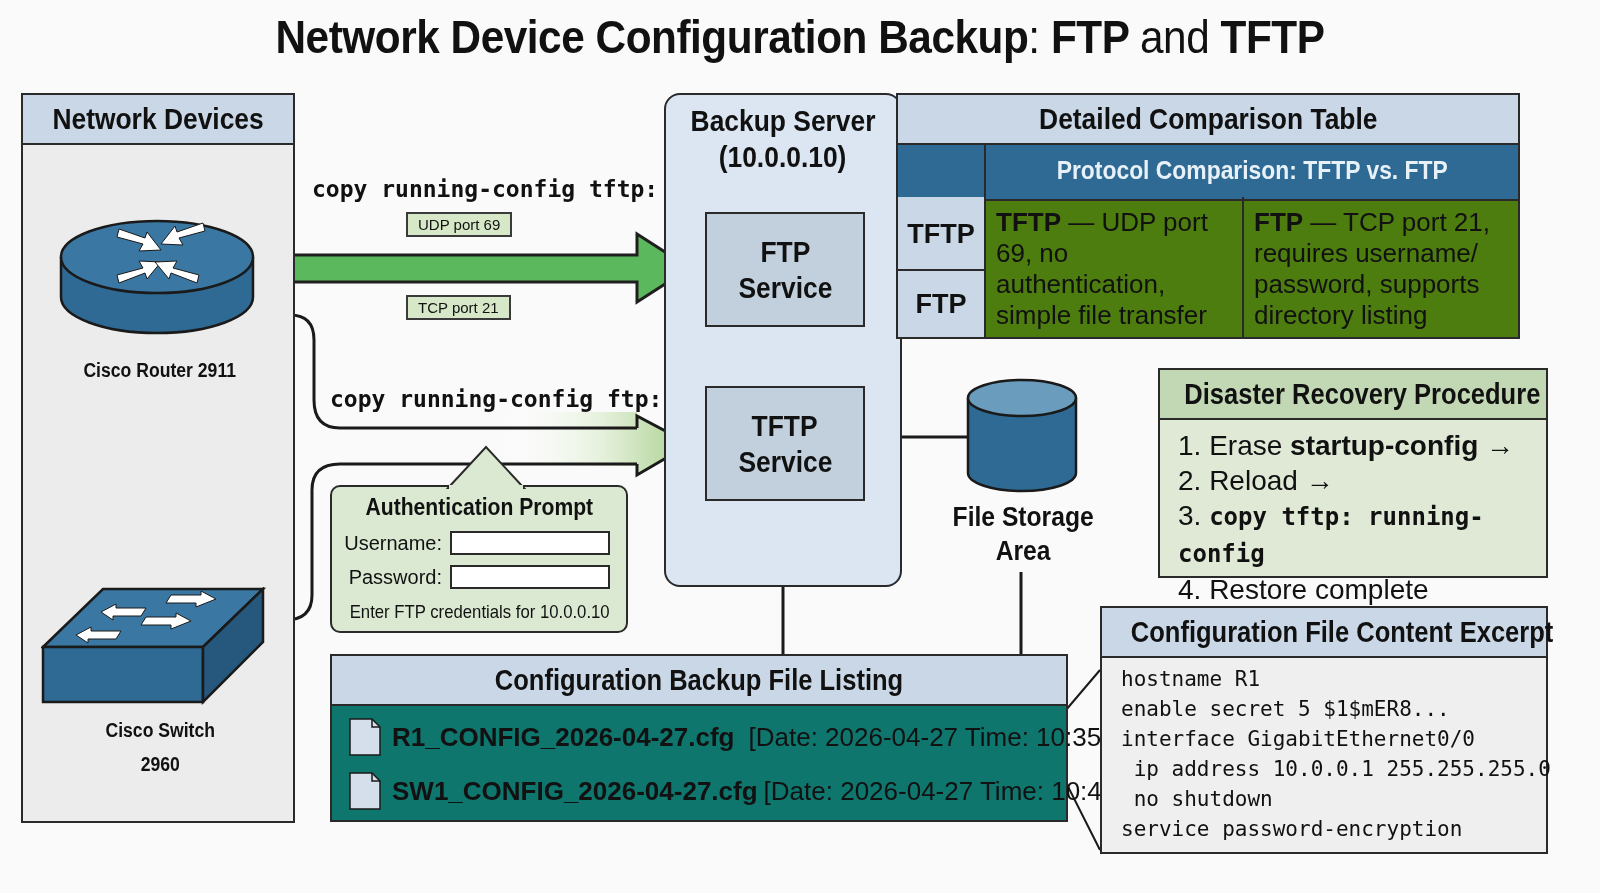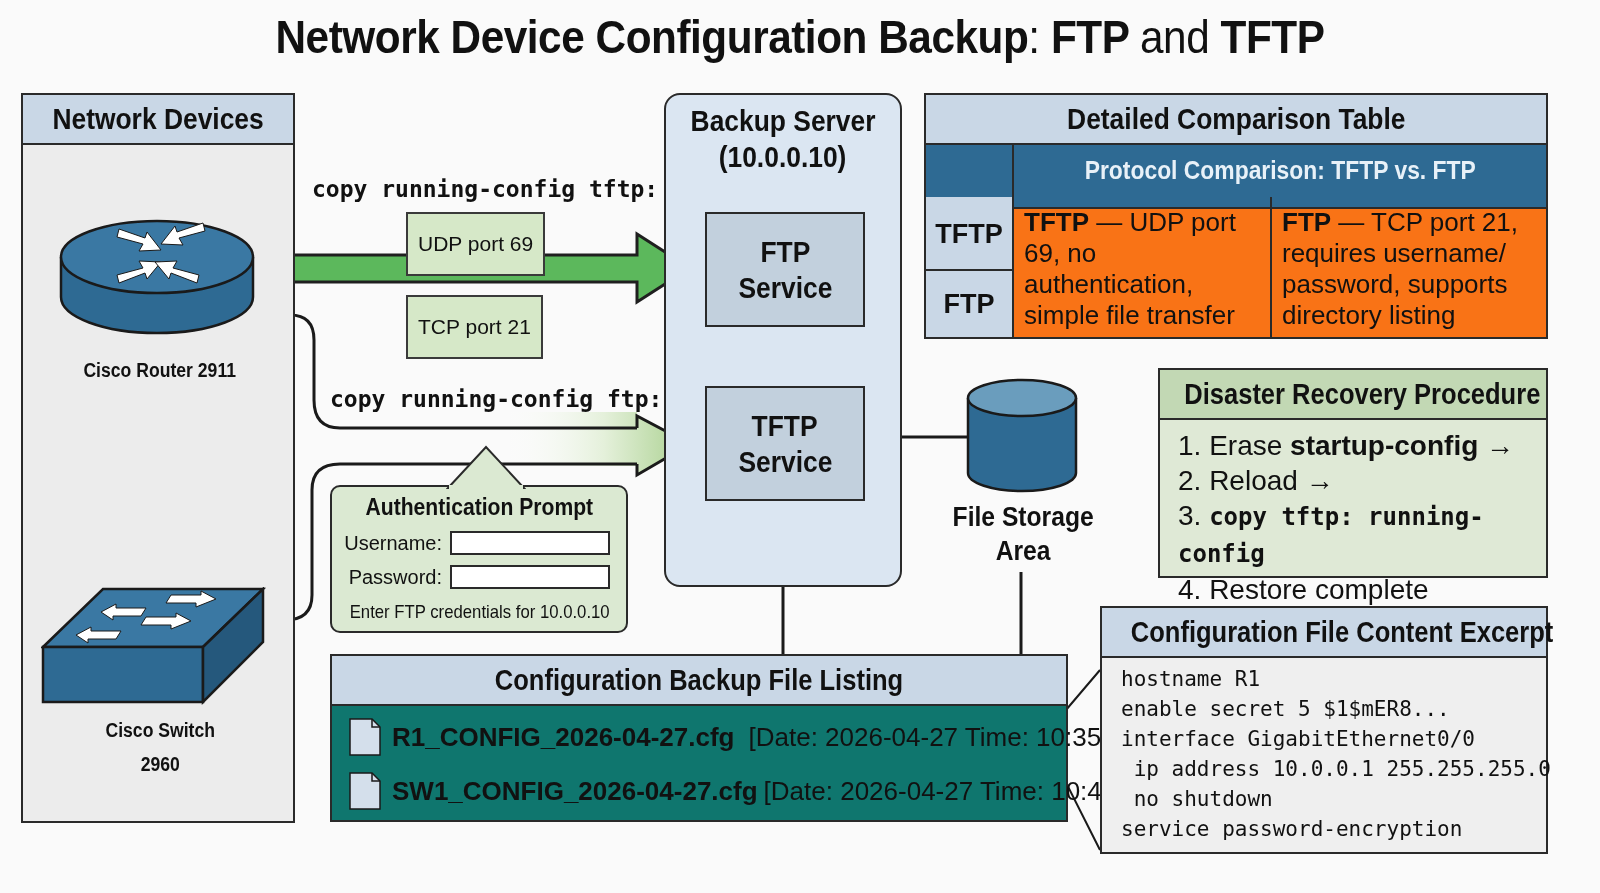--- a/index.html
+++ b/index.html
@@ -30,23 +30,23 @@
   .dev-label { position: absolute; width: 274px; left: 0; text-align: center; font-weight: bold; font-size: 20px; line-height: 34px; }
 
   
   #server { left: 664px; top: 93px; width: 238px; height: 494px; background: #dbe6f2; border-radius: 16px; }
   #server .srv-title { position: absolute; top: 8px; width: 100%; text-align: center; font-weight: bold; font-size: 30px; line-height: 36px; }
   .svc { position: absolute; left: 39px; width: 160px; height: 115px; border: 2px solid #2a2a2a; background: #c2d0dd;
          box-sizing: border-box; display:flex; align-items:center; justify-content:center; text-align:center;
          font-weight: bold; font-size: 30px; line-height: 36px; }
 
   
-  #compare { left: 924px; top: 93px; width: 624px; height: 246px; background: #f97316; }
+  #compare { left: 896px; top: 93px; width: 624px; height: 246px; background: #4d7c0f; }
   #compare .panel-head { height: 50px; line-height: 48px; font-size: 30px; }
-  .cmp-band { position:absolute; left:0; top:50px; width:100%; height:64px; background:#2e6a93; border-bottom:2px solid #2a2a2a; box-sizing:border-box; }
+  .cmp-band { position:absolute; left:0; top:50px; width:100%; height:56px; background:#2e6a93; border-bottom:2px solid #2a2a2a; box-sizing:border-box; }
   .cmp-band .c0 { position:absolute; left:0; top:0; width:88px; height:100%; border-right:2px solid #2a2a2a; box-sizing:border-box; }
   .cmp-band .sub { position:absolute; left:88px; right:0; top:0; line-height:50px; text-align:center; color:#e8f1f8; font-weight:bold; font-size:26px; }
   .rowhdr { position:absolute; left:0; width:88px; background:#c9d7e6; border-right:2px solid #2a2a2a; box-sizing:border-box;
             font-weight:bold; font-size:27px; text-align:center; }
   .cmp-cell { position:absolute; top:102px; font-size:26px; line-height:31px; padding:10px 10px; box-sizing:border-box; }
 
   
   #dr { left: 1158px; top: 368px; width: 390px; height: 210px; background: #dfe9d6; }
   #dr .panel-head { background:#c2d8b4; height: 50px; line-height: 48px; font-size: 29px; }
   #dr ol { list-style:none; margin:0; padding: 8px 0 0 18px; font-size: 28px; line-height: 35px; }
@@ -64,21 +64,21 @@
   .file-row .meta { margin-left: 14px; }
 
   
   #auth { left: 330px; top: 485px; width: 298px; height: 148px; background: #dbe9d2; border-radius: 10px; }
   #auth .atitle { position:absolute; top: 6px; width:100%; text-align:center; font-weight:bold; font-size: 24px; }
   .field-row { position:absolute; left: 10px; display:flex; align-items:center; font-size: 20px; }
   .field-row .lbl { width: 100px; text-align:right; margin-right: 8px; }
   .field-row input { width: 160px; height: 24px; border: 2px solid #2a2a2a; background: #fff; box-sizing: border-box; }
   #auth .hint { position:absolute; bottom: 8px; width:100%; text-align:center; font-size: 19px; }
 
-  .port-badge { position:absolute; border: 2px solid #3a3a3a; background:#d6e8c8; font-size: 21px; padding: 18px 10px; }
+  .port-badge { position:absolute; border: 2px solid #3a3a3a; background:#d6e8c8; font-size: 15px; padding: 2px 10px; }
   .cmd { position:absolute; font-size: 23px; font-weight: bold; white-space:nowrap; }
 
   .storage-label { position:absolute; left: 928px; top: 500px; width: 190px; text-align:center; font-weight:bold; font-size: 28px; line-height: 34px; }
   svg.overlay { position:absolute; left:0; top:0; }
 </style>
 </head>
 <body>
 
 <div class="abs title">
   <span>Network Device Configuration Backup</span><span class="light">:</span>

